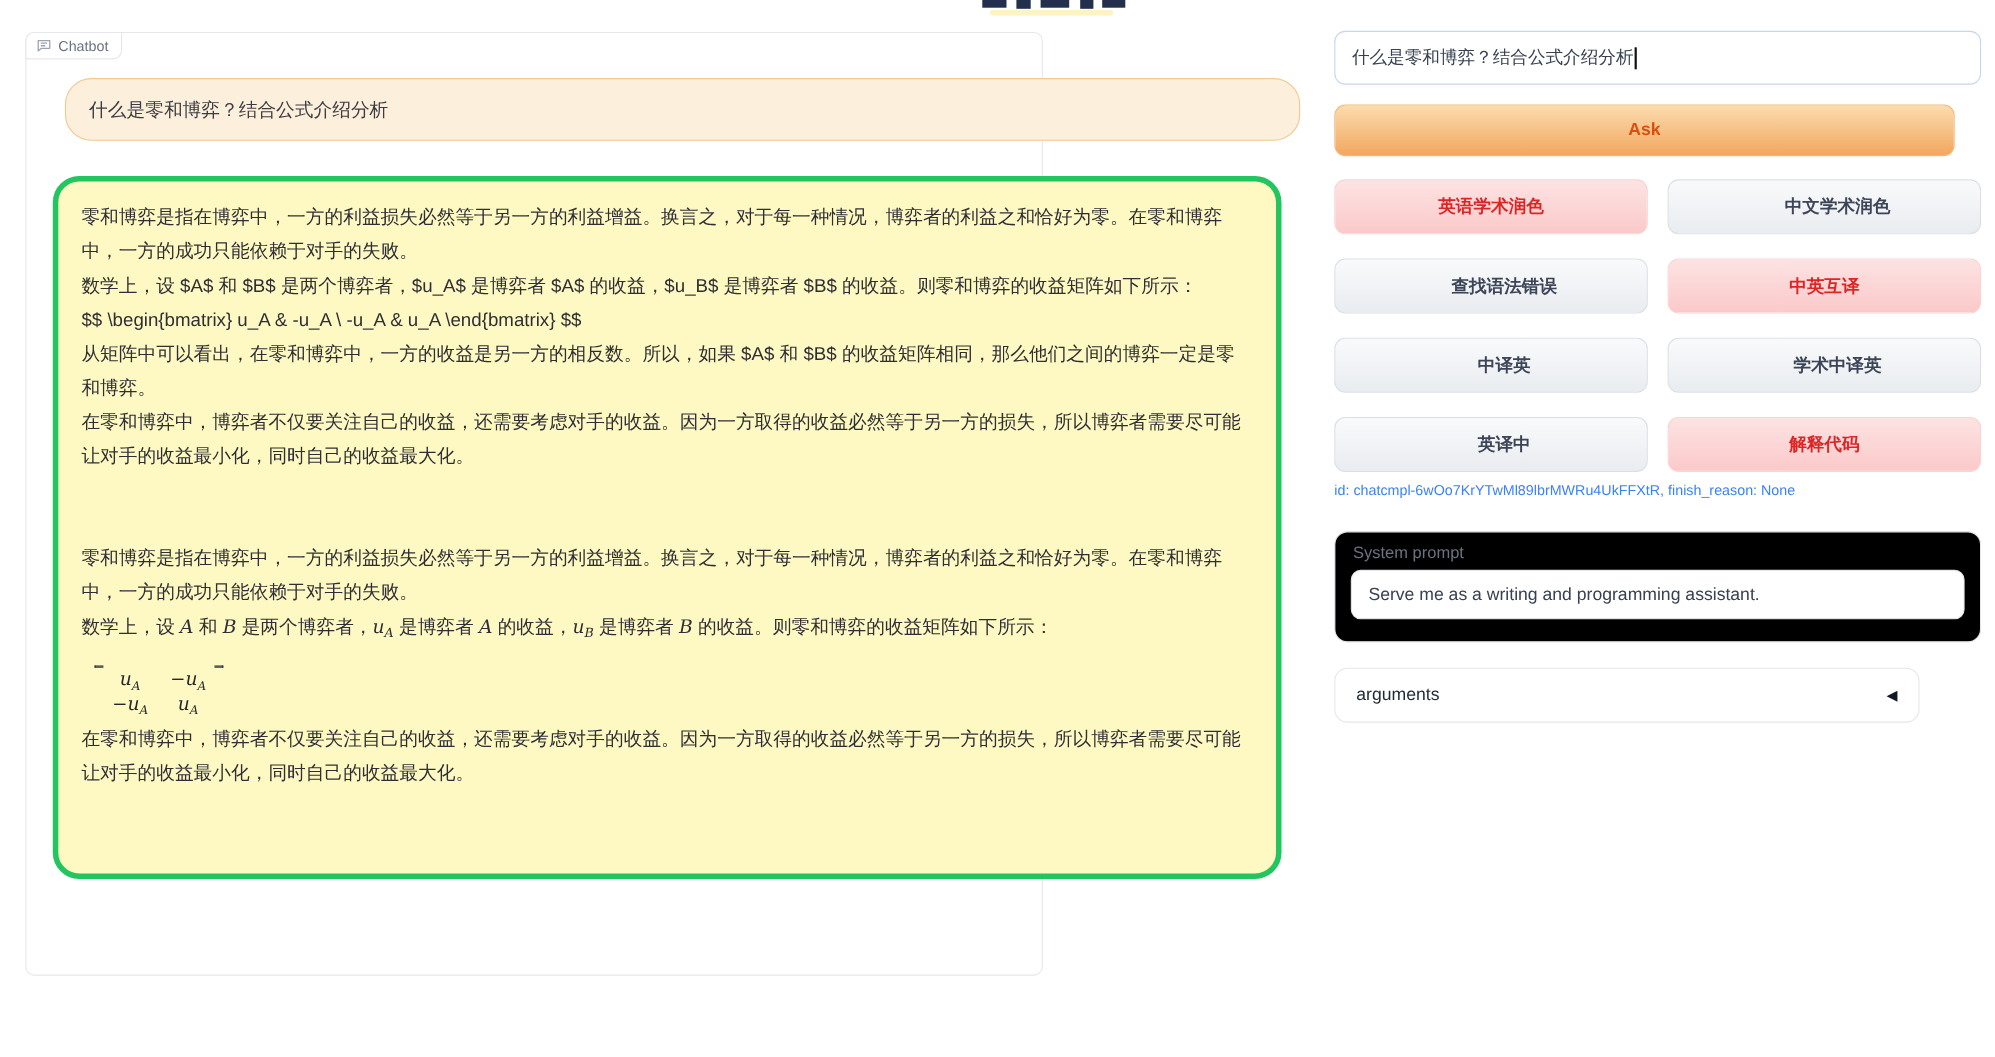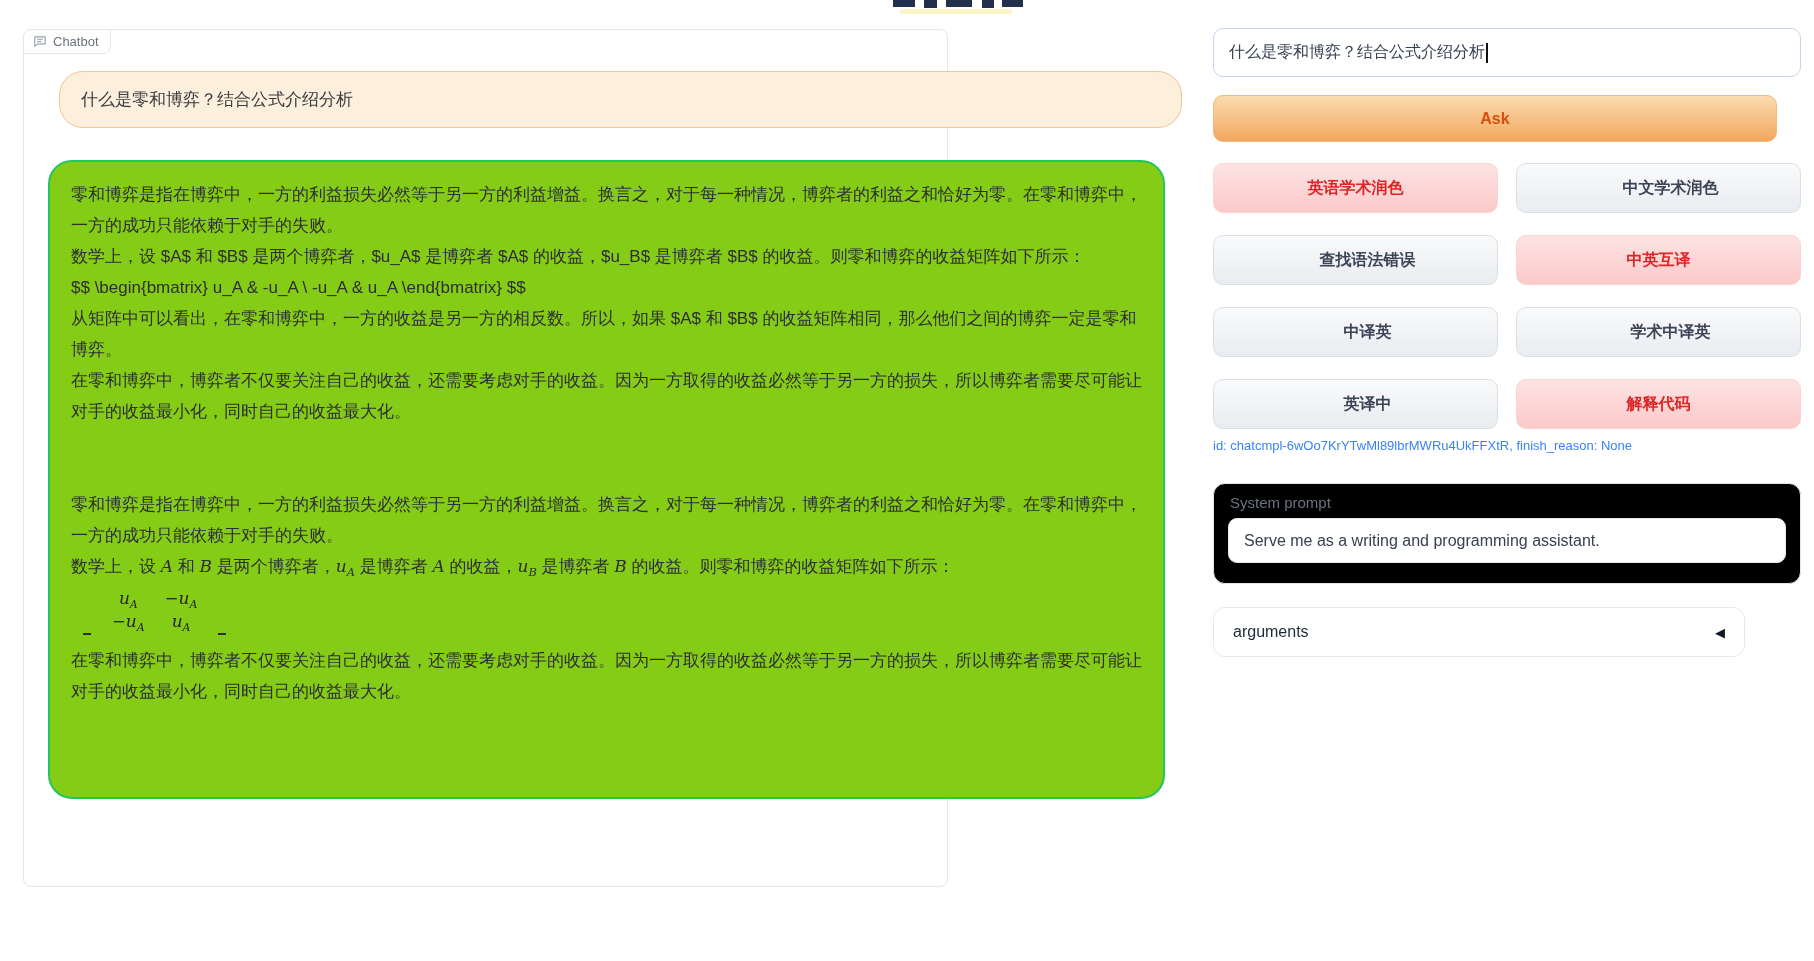--- a/index.html
+++ b/index.html
@@ -28,30 +28,30 @@
   .chat-label svg { display: block; }
   .msg { position: absolute; }
   .msg.user {
     left: 35px; top: 41px; width: 1123px; height: 57px;
     background: #fcefdc; border: 1px solid #f1c893; border-radius: 24px;
     display: flex; align-items: center; padding: 0 21px;
     font-size: 17px; color: #3b3b41;
   }
   .msg.bot {
     left: 24px; top: 130px; width: 1117px; height: 639px;
-    background: #84cc16; border: 2px solid #22c55e; border-radius: 24px;
+    background: #fef9c3; border: 5px solid #22c55e; border-radius: 24px;
     padding: 17px 21px; font-size: 17px; line-height: 31px; color: #2e2e34;
   }
   .msg.bot .p { margin: 0; }
   .msg.bot .spacer { height: 62px; }
   .mvar { font-family: "DejaVu Serif", serif; font-style: italic; font-size: 17px; }
   .mvar sub { font-size: 11.5px; line-height: 0; font-style: italic; }
 
   
-  .matrix { display: inline-flex; align-items: flex-end; margin: 3px 0 3px 12px; gap: 13px; }
+  .matrix { display: inline-flex; align-items: flex-start; margin: 3px 0 3px 12px; }
   .brk { width: 8px; border: 1.6px solid #2b2b33; }
   .brk.l { border-right: none; }
   .brk.r { border-left: none; }
   .cells {
     display: grid; grid-template-columns: auto auto; column-gap: 20px; row-gap: 0;
     padding: 2px 8px; text-align: center;
     font-family: "DejaVu Serif", serif; font-style: italic; font-size: 16.5px;
     line-height: 22px; color: #26262c;
   }
   .cells sub { font-size: 11px; font-style: italic; line-height: 0; }

